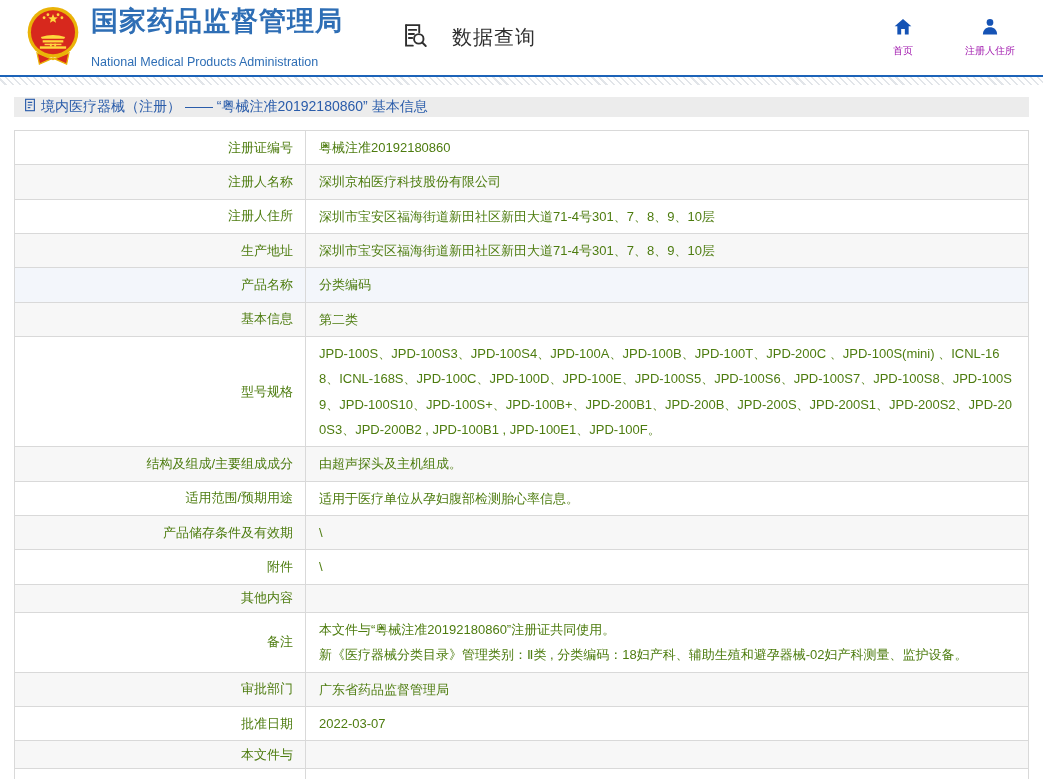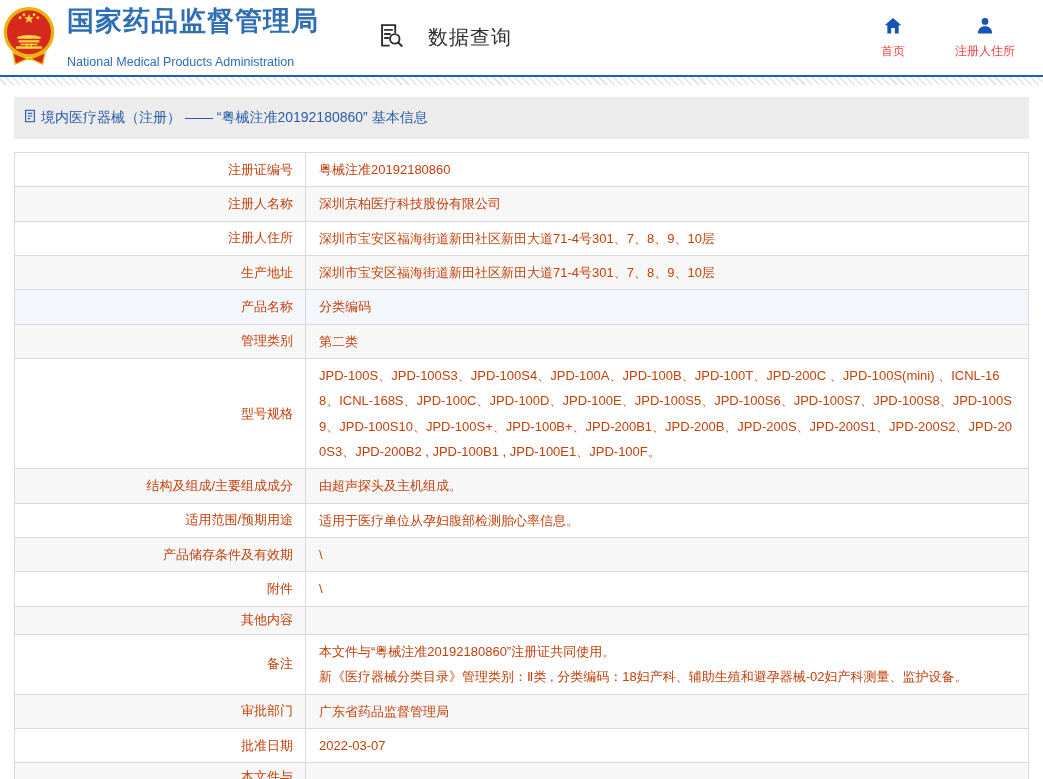--- a/index.html
+++ b/index.html
@@ -5,53 +5,53 @@
   html,body{margin:0;padding:0;background:#fff;}
   body{
     width:1043px;height:779px;position:relative;overflow:hidden;
     font-family:"Liberation Sans","DejaVu Sans",sans-serif;
     -webkit-font-smoothing:antialiased;color:#333;
   }
   
   .header{
     height:77px;display:flex;align-items:center;
     border-bottom:2px solid #1c63b8;background:#fff;box-sizing:border-box;
-    padding-left:0;
+    padding-left:24px;
   }
   .logo-block{display:flex;align-items:center;cursor:pointer;}
   .emblem{width:58px;height:60px;flex:0 0 auto;}
   .org-names{margin-left:9px;}
   .org-cn{font-size:27px;font-weight:bold;color:#2e6eb5;letter-spacing:1px;line-height:1.15;}
   .org-en{font-size:12.5px;color:#2e6eb5;margin-top:18px;}
   .section-entry{display:flex;align-items:center;margin-left:58px;cursor:pointer;gap:20px;}
   .section-entry svg{width:27px;height:27px;}
   .section-label{font-size:20px;color:#2f2f2f;margin-left:4px;letter-spacing:1px;}
   .header-nav{margin-left:auto;display:flex;gap:42px;margin-right:28px;}
   .nav-item{display:flex;flex-direction:column;align-items:center;cursor:pointer;min-width:40px;}
   .nav-item svg{width:20px;height:20px;}
-  .nav-label{font-size:12px;color:#ef4444;margin-top:3px;white-space:nowrap;}
+  .nav-label{font-size:10px;color:#a21caf;margin-top:3px;white-space:nowrap;}
   
   .hatch{
     height:8px;
     background:repeating-linear-gradient(45deg,#ffffff 0 3.5px,#e2e5e9 3.5px 5px);
   }
   
   .title-bar{
-    margin:12px 14px 0 14px;height:42px;background:#ececec;
+    margin:12px 14px 0 14px;height:20px;background:#ececec;
     display:flex;align-items:center;padding-left:9px;box-sizing:border-box;
   }
   .title-bar svg{width:14px;height:14px;flex:0 0 auto;}
   .page-title{font-size:14px;color:#2a5caa;margin-left:4px;white-space:nowrap;}
   
   .table-wrap{margin:13px 14px 0 14px;}
   table.info{
     width:100%;border-collapse:collapse;table-layout:fixed;
     border:1px solid #c9c9c9;
   }
-  td{border:1px solid #d9d9d9;vertical-align:middle;font-size:13px;color:#c2410c;}
+  td{border:1px solid #d9d9d9;vertical-align:middle;font-size:13px;color:#4d7c0f;}
   td.lbl{
     width:291px;text-align:right;padding:4px 12px 4px 4px;
     white-space:nowrap;height:28px;box-sizing:border-box;
   }
   td.val{padding:4px 10px 4px 13px;line-height:1.95;word-break:break-all;}
   tr.alt td{background:#f7f7f7;}
   tr.hl td{background:#f3f6fb;}
 </style>
 </head>
 <body>
@@ -147,21 +147,21 @@
         </tr>
         <tr class="alt">
           <td class="lbl"><span>生产地址</span></td>
           <td class="val"><span>深圳市宝安区福海街道新田社区新田大道71-4号301、7、8、9、10层</span></td>
         </tr>
         <tr class="hl">
           <td class="lbl"><span>产品名称</span></td>
           <td class="val"><span>分类编码</span></td>
         </tr>
         <tr class="alt">
-          <td class="lbl"><span>管理类别</span></td>
+          <td class="lbl"><span>基本信息</span></td>
           <td class="val"><span>第二类</span></td>
         </tr>
         <tr class="">
           <td class="lbl"><span>型号规格</span></td>
           <td class="val"><span>JPD-100S、JPD-100S3、JPD-100S4、JPD-100A、JPD-100B、JPD-100T、JPD-200C 、JPD-100S(mini) 、ICNL-168、ICNL-168S、JPD-100C、JPD-100D、JPD-100E、JPD-100S5、JPD-100S6、JPD-100S7、JPD-100S8、JPD-100S9、JPD-100S10、JPD-100S+、JPD-100B+、JPD-200B1、JPD-200B、JPD-200S、JPD-200S1、JPD-200S2、JPD-200S3、JPD-200B2 , JPD-100B1 , JPD-100E1、JPD-100F。</span></td>
         </tr>
         <tr class="alt">
           <td class="lbl"><span>结构及组成/主要组成成分</span></td>
           <td class="val"><span>由超声探头及主机组成。</span></td>
         </tr>

